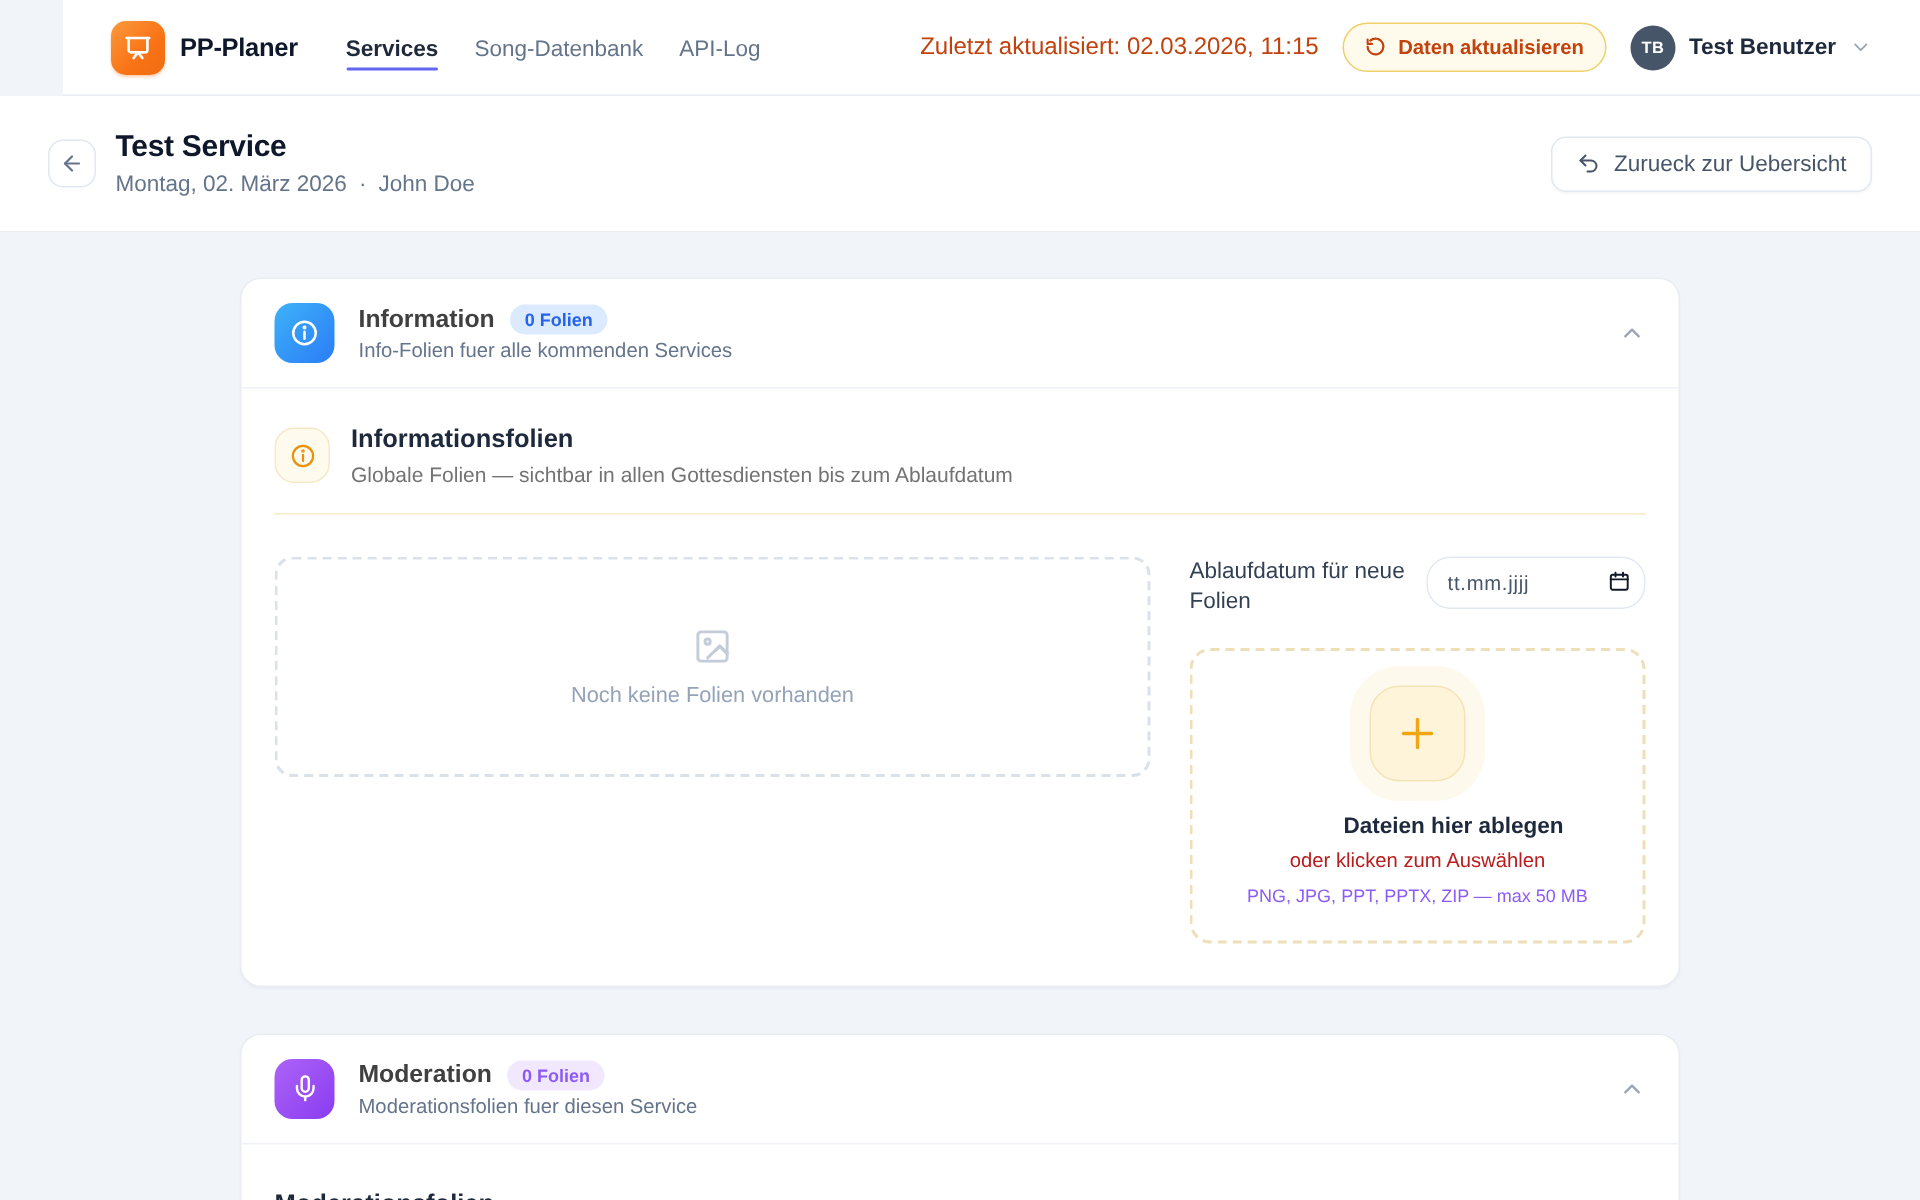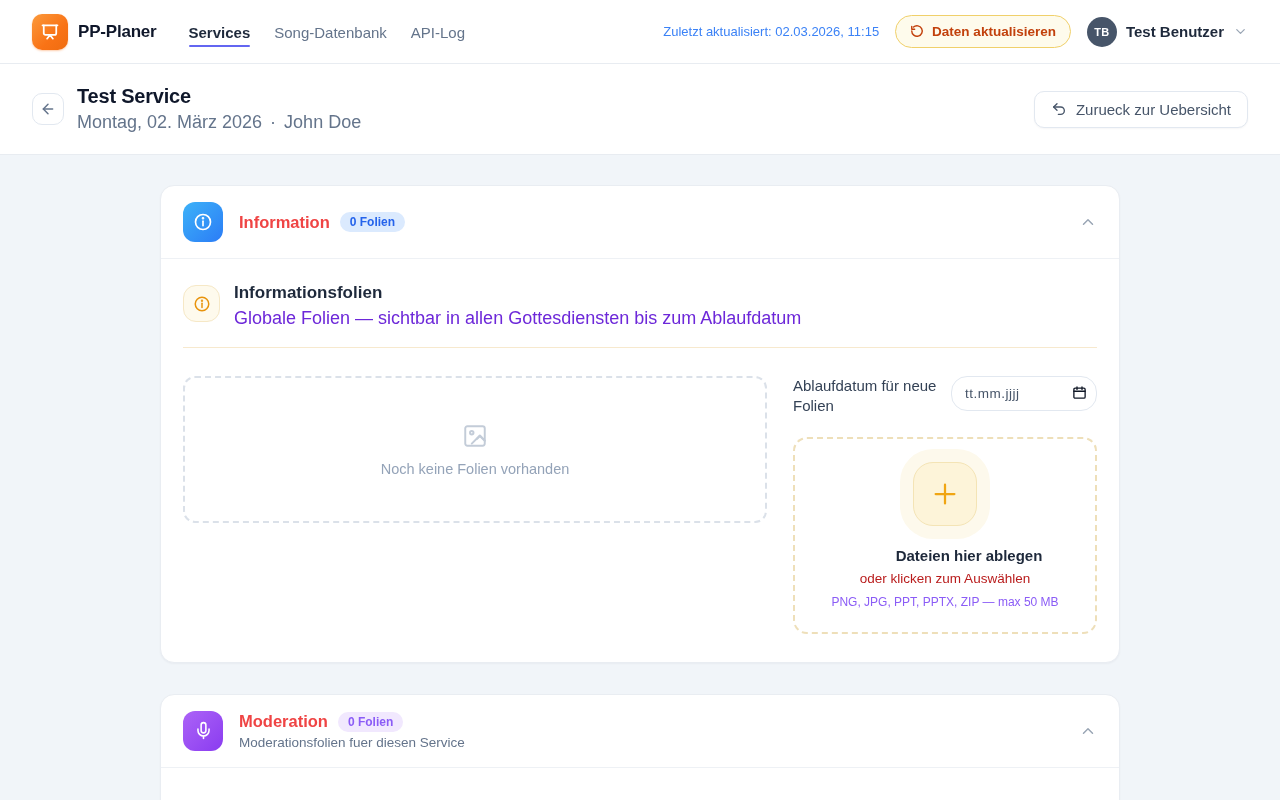--- a/index.html
+++ b/index.html
@@ -7,39 +7,39 @@
   body {
     font-family: "Liberation Sans", sans-serif;
     background: #f1f5f9;
     color: #0f172a;
   }
   svg { display: block; }
 
   
   .topbar {
     height: 64px; background: #ffffff; border-bottom: 1px solid #e8ecf1;
-    display: flex; align-items: center; padding: 0 32px;
+    display: flex; align-items: center; padding: 0 32px; margin-left: 42px;
   }
   .brand { display: flex; align-items: center; gap: 10px; }
   .logo {
     width: 36px; height: 36px; border-radius: 10px;
     background: linear-gradient(135deg, #fb9a3c 0%, #f97316 60%, #ef6c10 100%);
     display: flex; align-items: center; justify-content: center;
     box-shadow: 0 1px 2px rgba(249,115,22,.35);
   }
   .brand-name { font-size: 17px; font-weight: 700; color: #0f172a; letter-spacing: -.2px; }
   .nav { display: flex; align-items: center; gap: 24px; margin-left: 32px; }
   .nav-item { font-size: 15px; color: #64748b; cursor: pointer; padding: 20px 0 18px; position: relative; }
   .nav-item.active { color: #1e293b; font-weight: 600; }
   .nav-item.active::after {
     content: ""; position: absolute; left: 0; right: 0; bottom: 12px;
     height: 2.5px; border-radius: 2px; background: #6366f1;
   }
   .topbar-right { margin-left: auto; display: flex; align-items: center; gap: 16px; }
-  .last-updated { font-size: 13px; color: #3b82f6; }
+  .last-updated { font-size: 16px; color: #c2410c; }
   .refresh-btn {
     display: flex; gap: 8px;
     background: #fefbec; border: 1px solid #f0d06a; color: #c2410c;
     font-size: 13.5px; font-weight: 600; font-family: inherit;
     padding: 8px 14px; border-radius: 999px; cursor: pointer;
   }
   .user-menu { display: flex; align-items: center; gap: 9px; cursor: pointer; }
   .avatar {
     width: 30px; height: 30px; border-radius: 50%; background: #475569;
     color: #ffffff; font-size: 11px; font-weight: 700;
@@ -52,21 +52,21 @@
     height: 91px; background: #ffffff; border-bottom: 1px solid #e8ecf1;
     display: flex; align-items: center; padding: 0 32px;
   }
   .back-btn {
     width: 32px; height: 32px; border-radius: 10px; background: #ffffff;
     border: 1px solid #e2e8f0; display: flex; align-items: center; justify-content: center;
     cursor: pointer; flex: none;
   }
   .page-title-block { margin-left: 13px; }
   .page-title { font-size: 20px; font-weight: 700; color: #0f172a; letter-spacing: -.2px; }
-  .page-subtitle { margin-top: 4px; display: flex; align-items: center; gap: 8px; font-size: 18px; color: #64748b; }
+  .page-subtitle { margin-top: 4px; display: flex; align-items: center; gap: 8px; font-size: 15px; color: #64748b; }
   .overview-btn {
     margin-left: auto; display: flex; align-items: center; gap: 9px;
     background: #ffffff; border: 1px solid #e2e8f0; border-radius: 10px;
     padding: 9px 16px; font-size: 15px; font-weight: 500; color: #475569;
     font-family: inherit; cursor: pointer; box-shadow: 0 1px 2px rgba(16,24,40,.04);
   }
 
   
   .main { padding: 30px 160px 0; }
   .card {
@@ -79,37 +79,37 @@
     border-bottom: 1px solid #eef1f5; cursor: pointer;
   }
   .card-icon {
     width: 40px; height: 40px; border-radius: 12px; flex: none;
     display: flex; align-items: center; justify-content: center;
   }
   .card-icon.blue { background: linear-gradient(135deg, #3db2f8 0%, #2b7cf6 100%); }
   .card-icon.purple { background: linear-gradient(135deg, #ac63f7 0%, #8a3cf0 100%); }
   .card-titles { flex: 1; }
   .card-title-row { display: flex; align-items: center; gap: 10px; }
-  .card-title { font-size: 16.5px; font-weight: 700; color: #ef4444; }
+  .card-title { font-size: 16.5px; font-weight: 700; color: #404040; }
   .badge { font-size: 12px; font-weight: 600; padding: 3px 10px; border-radius: 999px; }
   .badge.blue { background: #dbeafe; color: #2563eb; }
   .badge.purple { background: #f1e8fe; color: #8b5cf6; }
   .card-subtitle { margin-top: 3px; font-size: 13.5px; color: #64748b; }
   .chevron-toggle { margin-left: auto; cursor: pointer; }
 
   .card-body { padding: 24px 22px 28px; }
 
   .section-header { display: flex; align-items: flex-start; gap: 14px; }
   .section-icon {
     width: 37px; height: 37px; border-radius: 13px; flex: none;
     background: #fefaed; border: 1px solid #f6e8c6;
     display: flex; align-items: center; justify-content: center; margin-top: 2px;
   }
   .section-title { font-size: 17px; font-weight: 700; color: #1e293b; }
-  .section-sub { margin-top: 5px; font-size: 18px; color: #6d28d9; }
+  .section-sub { margin-top: 5px; font-size: 14px; color: #737373; }
   .amber-divider { border: none; border-top: 1px solid #f7e9ce; margin-top: 18px; }
 
   .content-row { display: flex; gap: 26px; margin-top: 28px; align-items: flex-start; }
   .empty-box {
     flex: 1; height: 147px; border: 2px dashed #dbe1e9; border-radius: 12px;
     display: flex; flex-direction: column; align-items: center; justify-content: center; gap: 12px;
   }
   .empty-text { font-size: 14.5px; color: #94a3b8; }
 
   .right-col { width: 304px; flex: none; }
@@ -220,20 +220,21 @@
           <circle cx="12" cy="12" r="9"></circle>
           <line x1="12" y1="11" x2="12" y2="16.5"></line>
           <circle cx="12" cy="7.5" r="0.6" fill="#ffffff"></circle>
         </svg>
       </div>
       <div class="card-titles">
         <div class="card-title-row">
           <span class="card-title">Information</span>
           <span class="badge blue">0 Folien</span>
         </div>
+        <div class="card-subtitle">Info-Folien fuer alle kommenden Services</div>
       </div>
       <span class="chevron-toggle">
         <svg width="18" height="18" viewBox="0 0 24 24" fill="none" stroke="#9aa6b5" stroke-width="2" stroke-linecap="round" stroke-linejoin="round">
           <polyline points="6 15 12 9 18 15"></polyline>
         </svg>
       </span>
     </div>
 
     <div class="card-body">
       <div class="section-header">

